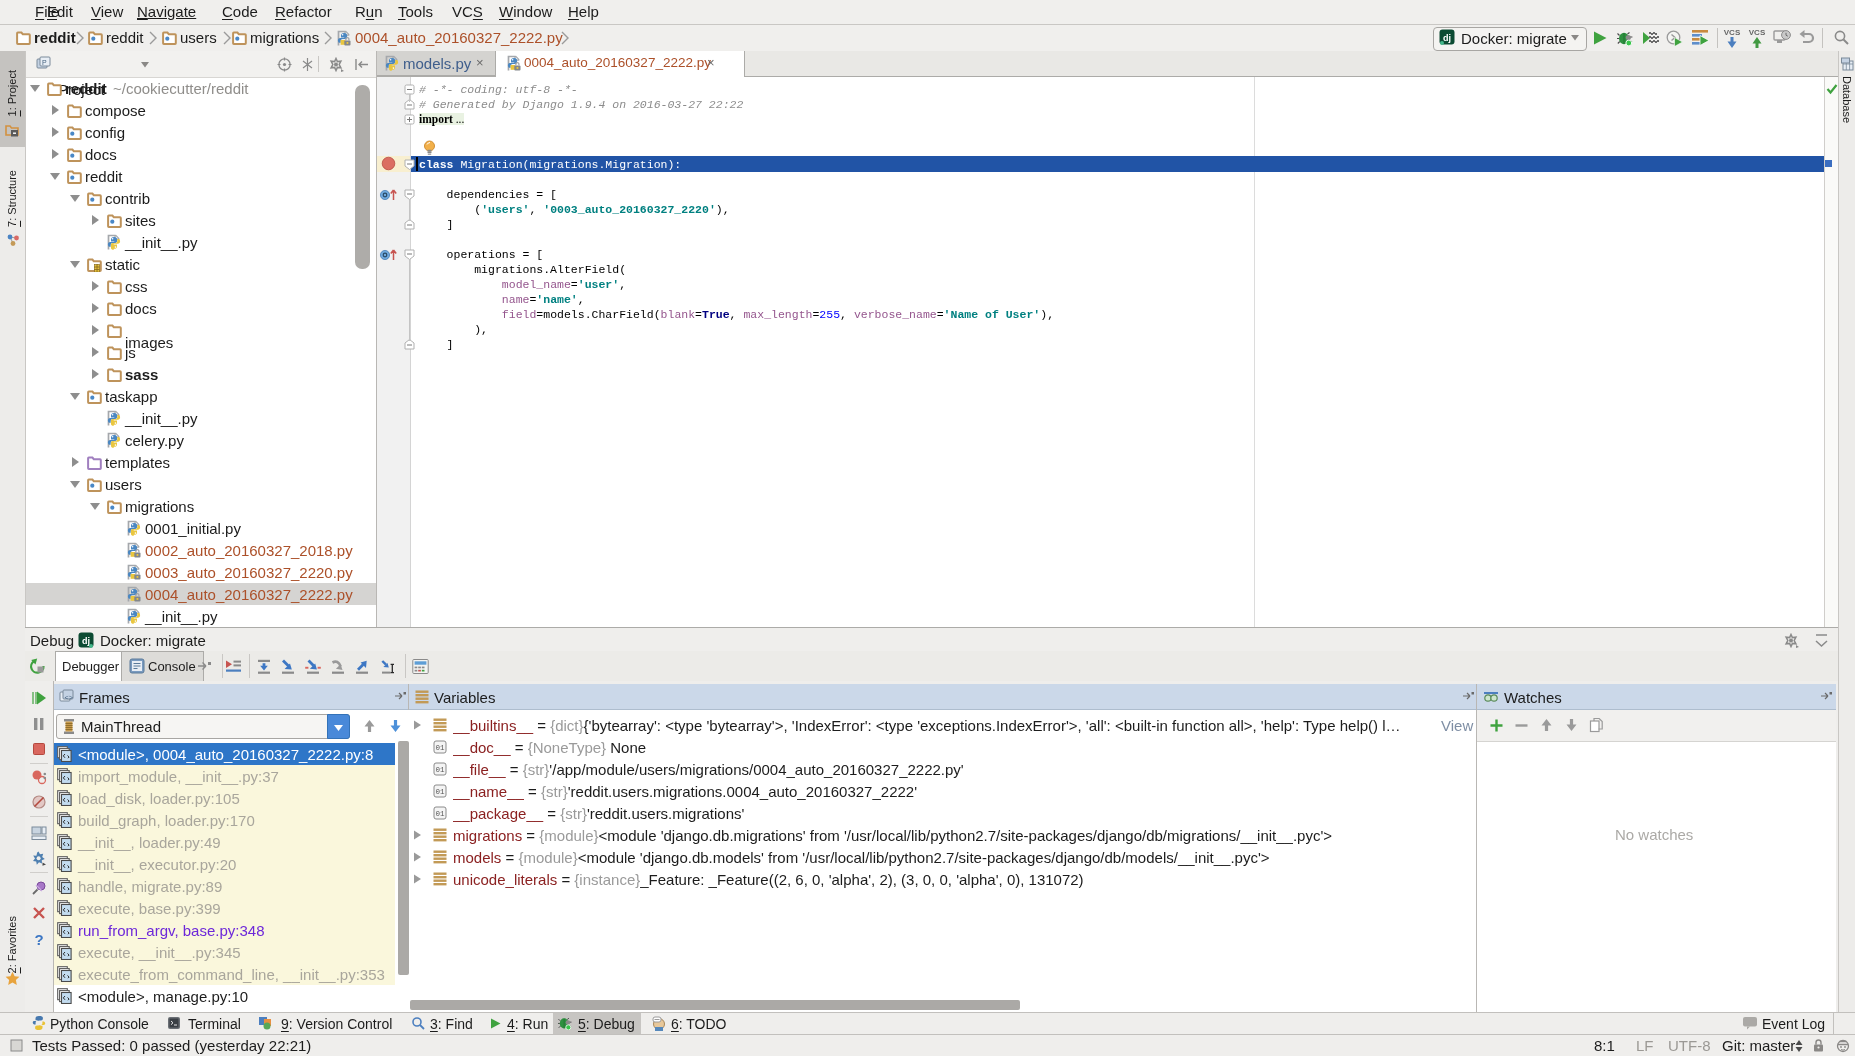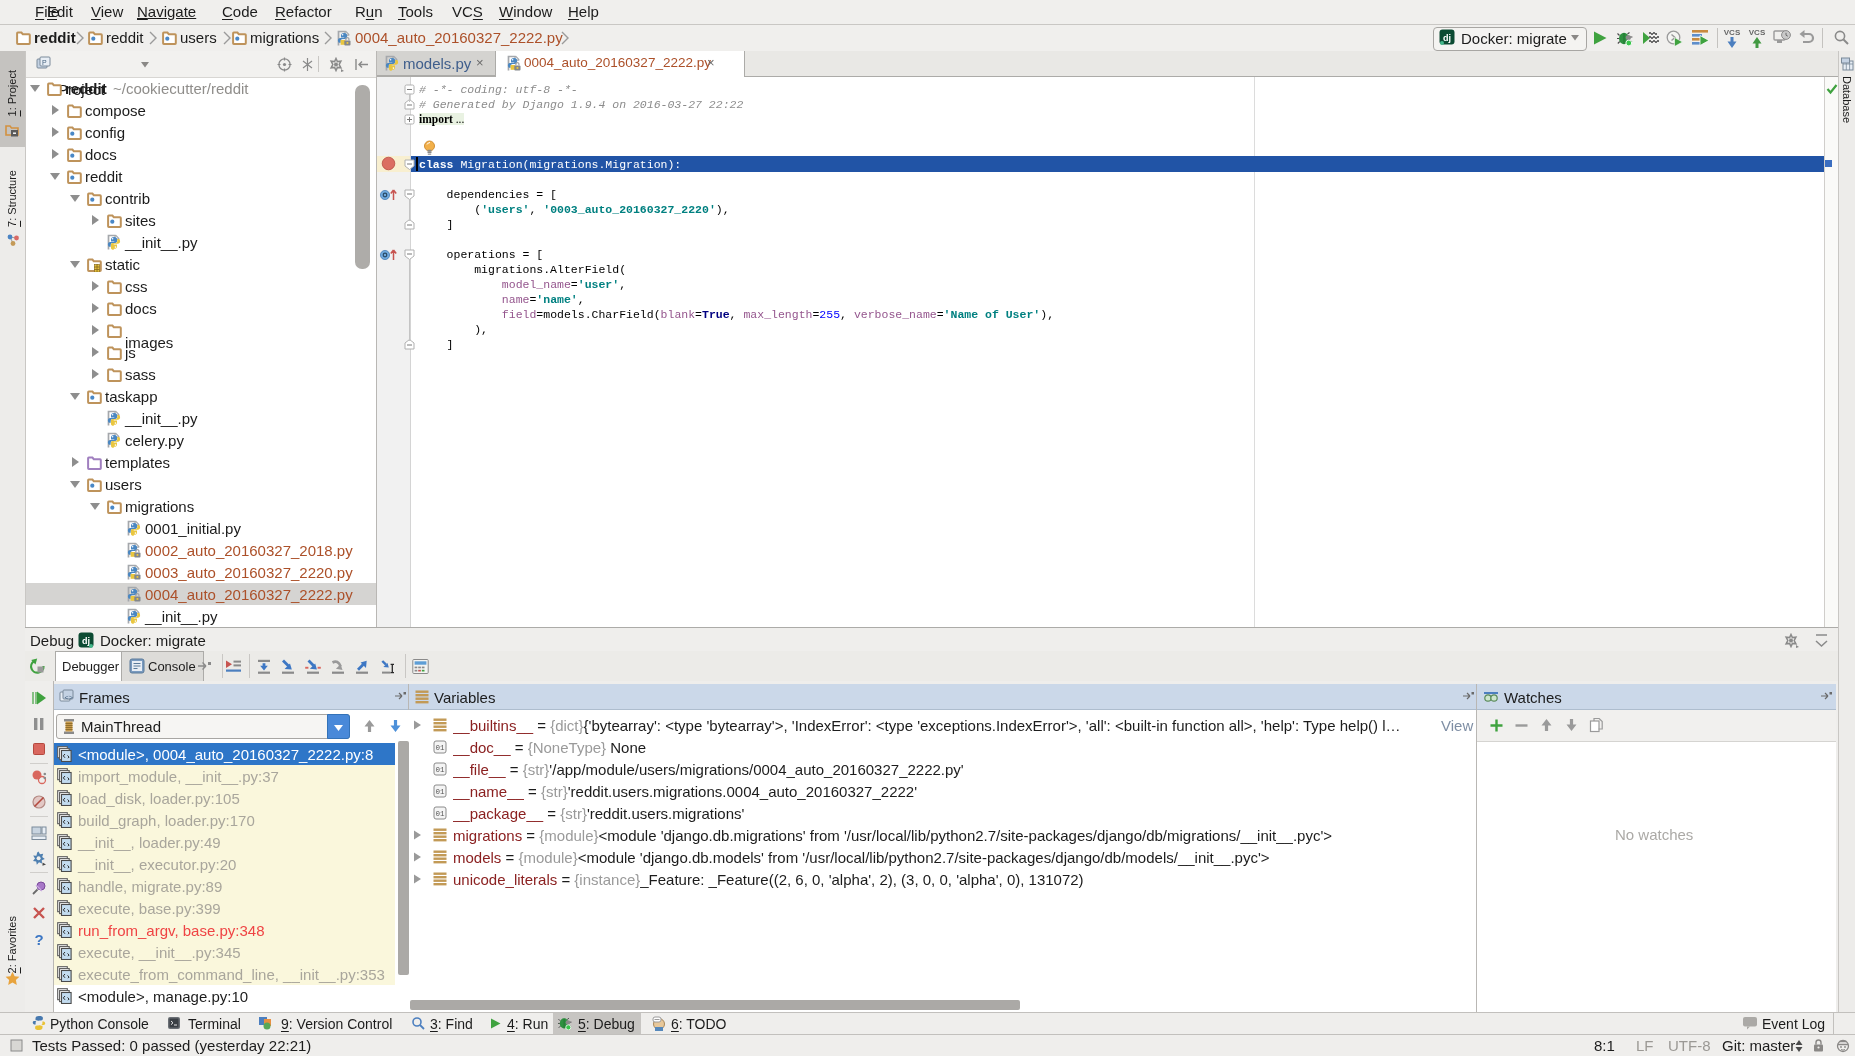--- a/index.html
+++ b/index.html
@@ -296,21 +296,21 @@
 <svg class="abs" style="left:106px;top:344px" width="16" height="16" viewBox="0 0 16 16">
     <path d="M2.1 14.3 V4.2 q0-.7.7-.7 h3.6 l1.4 1.7 h6.3 q.7 0 .7.7 v8.4 q0 .7-.7.7 h-11.3 q-.7 0-.7-.7 z" fill="#fff" stroke="#BE935B" stroke-width="2"></path>
   </svg>
 <div class="abs" style="left:125px;top:344px;font-size:15px;font-weight:normal;color:#1c1c1c;white-space:pre;">js</div>
 <svg class="abs" style="left:88px;top:367px" width="14" height="14" viewBox="0 0 14 14">
     <path d="M4 2 l7 5 -7 5 z" fill="#8E8E8E"></path>
   </svg>
 <svg class="abs" style="left:106px;top:366px" width="16" height="16" viewBox="0 0 16 16">
     <path d="M2.1 14.3 V4.2 q0-.7.7-.7 h3.6 l1.4 1.7 h6.3 q.7 0 .7.7 v8.4 q0 .7-.7.7 h-11.3 q-.7 0-.7-.7 z" fill="#fff" stroke="#BE935B" stroke-width="2"></path>
   </svg>
-<div class="abs" style="left:125px;top:366px;font-size:15px;font-weight:normal;color:#1c1c1c;white-space:pre;">sass</div>
+<div class="abs" style="left:125px;top:366px;font-size:15px;font-weight:bold;color:#1c1c1c;white-space:pre;">sass</div>
 <svg class="abs" style="left:68px;top:389px" width="14" height="14" viewBox="0 0 14 14">
     <path d="M2 4 h10 l-5 7 z" fill="#8E8E8E"></path>
   </svg>
 <svg class="abs" style="left:86px;top:388px" width="16" height="16" viewBox="0 0 16 16">
     <path d="M2.1 14.3 V4.2 q0-.7.7-.7 h3.6 l1.4 1.7 h6.3 q.7 0 .7.7 v8.4 q0 .7-.7.7 h-11.3 q-.7 0-.7-.7 z" fill="#fff" stroke="#BE935B" stroke-width="2"></path>
     <circle cx="6.3" cy="9.7" r="2.1" fill="#4A88C7"></circle>
   </svg>
 <div class="abs" style="left:105px;top:388px;font-size:15px;font-weight:normal;color:#1c1c1c;white-space:pre;">taskapp</div>
 <svg class="abs" style="left:106px;top:410px" width="16" height="16" viewBox="0 0 16 16">
     <path d="M2.5 15.5 V1.5 h7.2" fill="none" stroke="#A5A8AC" stroke-width="1.7"></path>
@@ -777,21 +777,21 @@
     <path d="M8 8 l-1.7 1.9 1.7 1.9 M10.5 9.5 l1.6 1.5 -1.1 1.2" fill="none" stroke="#2a2a2a" stroke-width="1"></path>
   </svg>
 <div class="abs" style="left:78px;top:900px;font-size:15px;color:#A9A69C;white-space:pre;">execute, base.py:399</div>
 <div class="abs" style="left:54px;top:919px;width:341px;height:22px;background:#FAF7DC;"></div>
 <svg class="abs" style="left:57px;top:922px" width="16" height="16" viewBox="0 0 16 16">
     <rect x="0.7" y="0.7" width="9.6" height="11" fill="#fff" stroke="#5B5B5B" stroke-width="1.1"></rect>
     <rect x="2.6" y="2.6" width="9.6" height="11" fill="#fff" stroke="#5B5B5B" stroke-width="1.1"></rect>
     <rect x="4.5" y="4.5" width="9.6" height="11" fill="#C3DCF0" stroke="#4A4A4A" stroke-width="1.1"></rect>
     <path d="M8 8 l-1.7 1.9 1.7 1.9 M10.5 9.5 l1.6 1.5 -1.1 1.2" fill="none" stroke="#2a2a2a" stroke-width="1"></path>
   </svg>
-<div class="abs" style="left:78px;top:922px;font-size:15px;color:#ef4444;white-space:pre;">run_from_argv, base.py:348</div>
+<div class="abs" style="left:78px;top:922px;font-size:15px;color:#6d28d9;white-space:pre;">run_from_argv, base.py:348</div>
 <div class="abs" style="left:54px;top:941px;width:341px;height:22px;background:#FAF7DC;"></div>
 <svg class="abs" style="left:57px;top:944px" width="16" height="16" viewBox="0 0 16 16">
     <rect x="0.7" y="0.7" width="9.6" height="11" fill="#fff" stroke="#5B5B5B" stroke-width="1.1"></rect>
     <rect x="2.6" y="2.6" width="9.6" height="11" fill="#fff" stroke="#5B5B5B" stroke-width="1.1"></rect>
     <rect x="4.5" y="4.5" width="9.6" height="11" fill="#C3DCF0" stroke="#4A4A4A" stroke-width="1.1"></rect>
     <path d="M8 8 l-1.7 1.9 1.7 1.9 M10.5 9.5 l1.6 1.5 -1.1 1.2" fill="none" stroke="#2a2a2a" stroke-width="1"></path>
   </svg>
 <div class="abs" style="left:78px;top:944px;font-size:15px;color:#A9A69C;white-space:pre;">execute, __init__.py:345</div>
 <div class="abs" style="left:54px;top:963px;width:341px;height:22px;background:#FAF7DC;"></div>
 <svg class="abs" style="left:57px;top:966px" width="16" height="16" viewBox="0 0 16 16">

